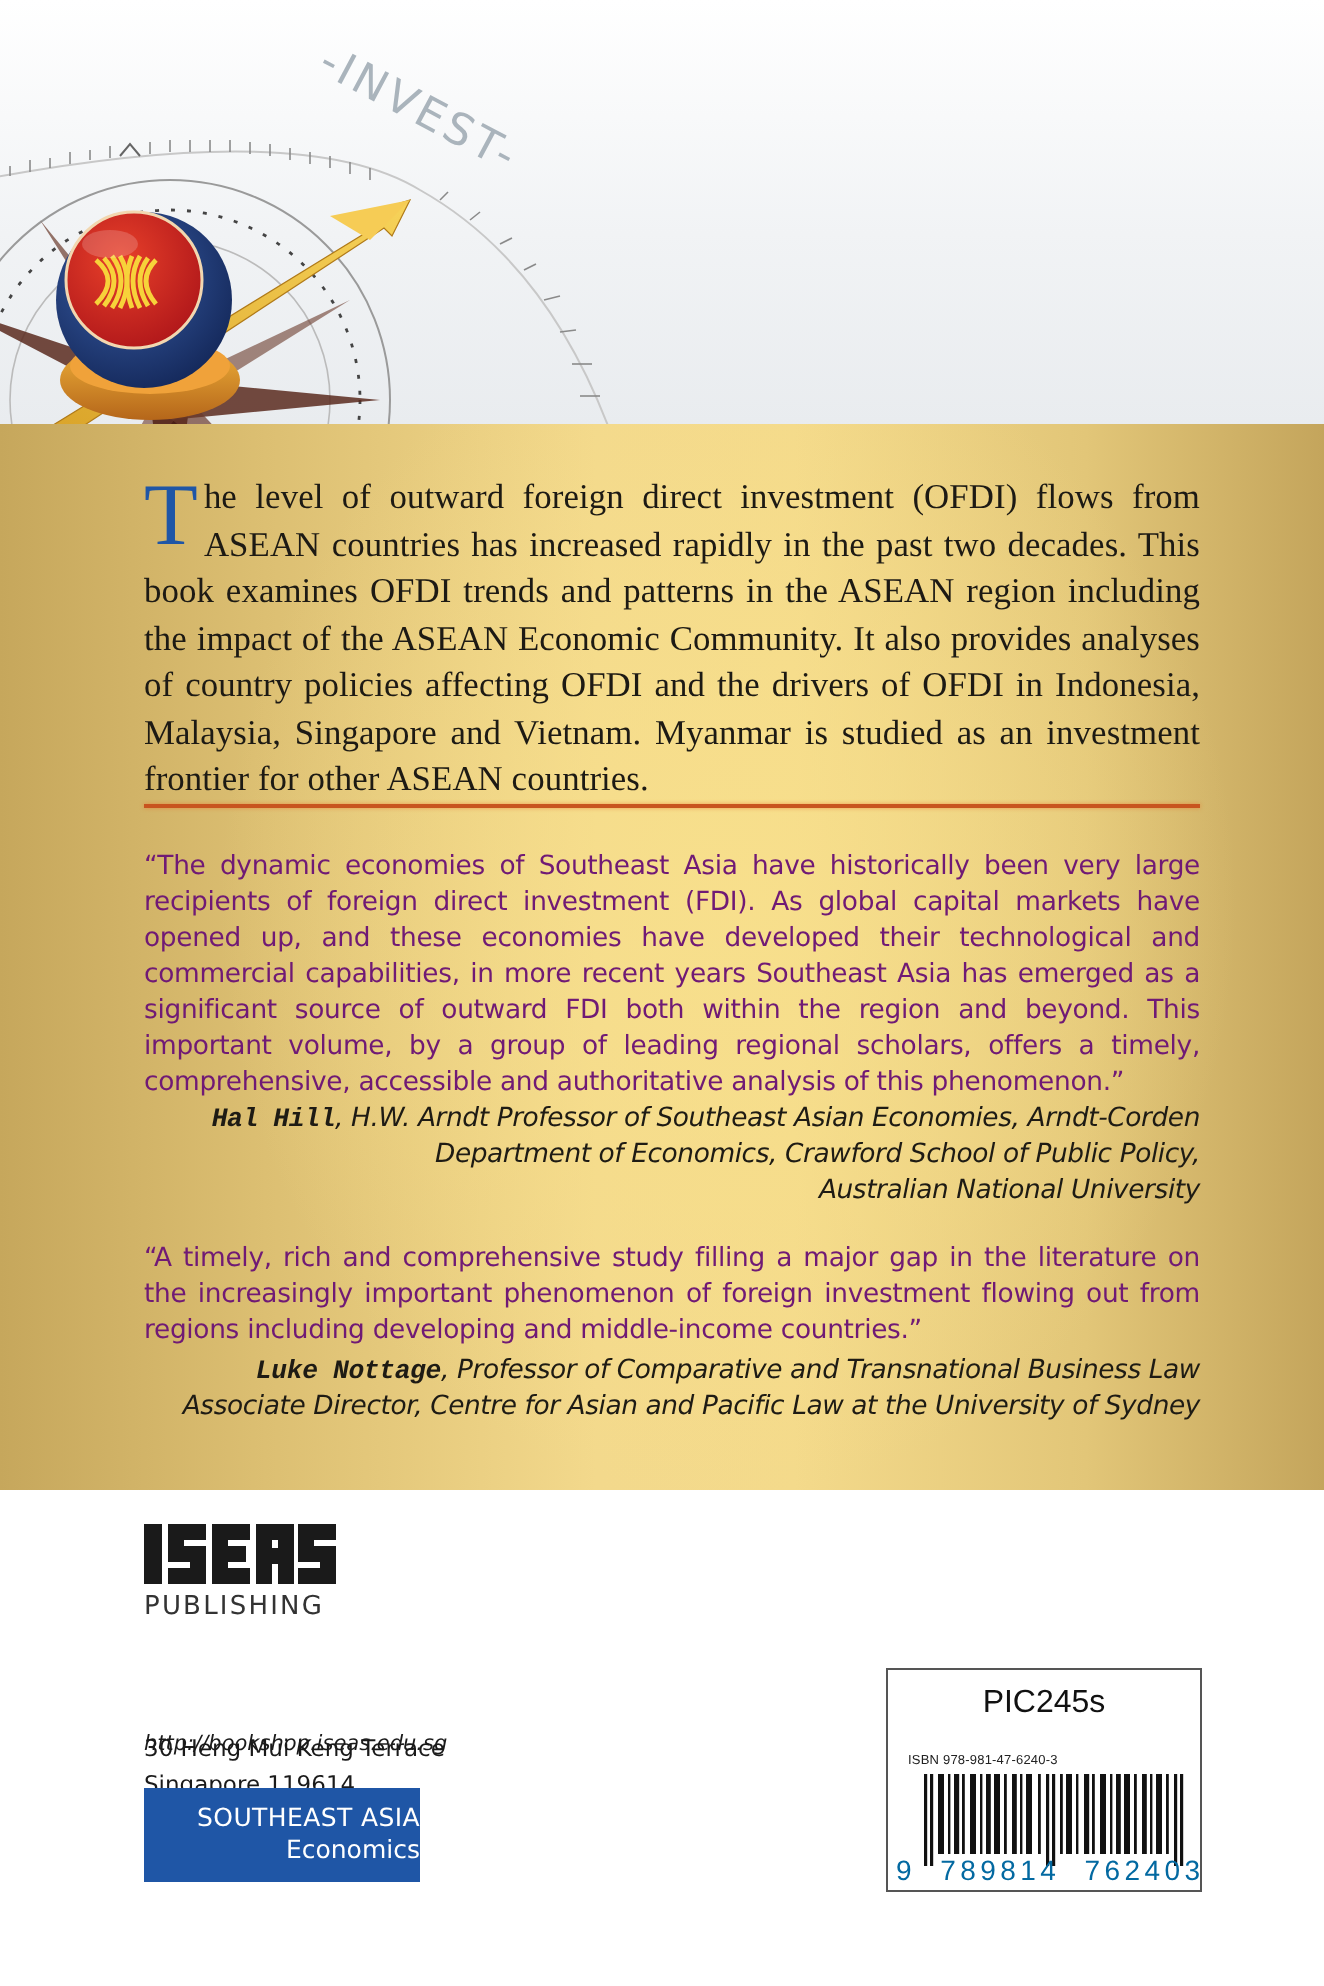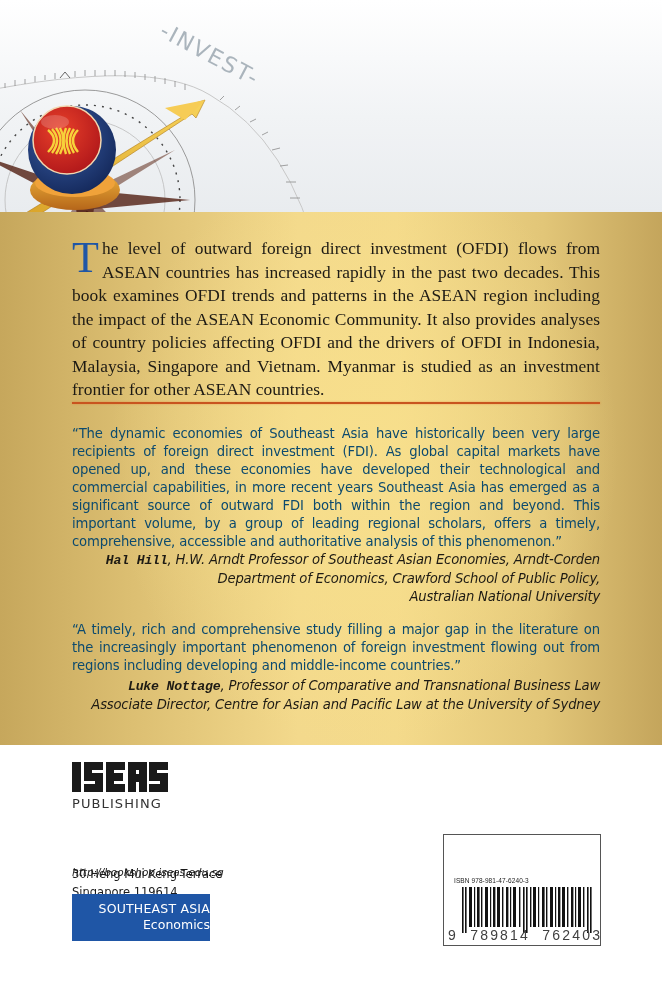--- a/index.html
+++ b/index.html
@@ -34,21 +34,21 @@
   }
 
   .rule {
     position: absolute; left: 72px; top: 402px; width: 528px; height: 2px;
     background: #c8541f; box-shadow: 0 0 2px rgba(232,110,40,0.6);
   }
 
   .quote {
     position: absolute; left: 72px; width: 528px;
     font-family: "DejaVu Sans", sans-serif; font-size: 13.2px; line-height: 18px;
-    color: #0c4a6e; text-align: justify; letter-spacing: -0.15px;
+    color: #701a75; text-align: justify; letter-spacing: -0.15px;
   }
   .quote.q1 { top: 425px; }
   .quote.q2 { top: 621px; }
 
   .attrib {
     position: absolute; right: 62px; text-align: right;
     font-family: "DejaVu Sans", sans-serif; font-size: 13.2px; line-height: 18px;
     font-style: italic; color: #1e1b14; letter-spacing: -0.2px;
   }
   .attrib b { font-weight: bold; font-family: Liberation Mono, monospace; }
@@ -86,21 +86,21 @@
     position: absolute; left: 0; top: 8px; width: 100%; text-align: center;
     font-family: "Liberation Sans", sans-serif; font-size: 16px; color: #111;
   }
   .isbn-label {
     position: absolute; left: 10px; top: 42px;
     font-family: "Liberation Sans", sans-serif; font-size: 6.5px; color: #222; letter-spacing: 0.1px;
   }
   .bars { position: absolute; left: 18px; top: 52px; width: 130px; height: 46px; }
   .bc-digits {
     position: absolute; left: 4px; top: 92px; width: 150px;
-    font-family: "Liberation Sans", sans-serif; font-size: 14px; color: #404040; letter-spacing: 2.2px;
+    font-family: "Liberation Sans", sans-serif; font-size: 14px; color: #0369a1; letter-spacing: 2.2px;
     white-space: pre;
   }
 </style>
 </head>
 <body>
 
 <div class="hero">
   <svg width="662" height="212" viewBox="0 0 662 212">
     <defs>
       <radialGradient id="globeBlue" cx="40%" cy="35%" r="70%">
@@ -225,20 +225,21 @@
   <div>Singapore 119614</div>
 </div>
 <div class="url">http://bookshop.iseas.edu.sg</div>
 
 <div class="series-badge">
   <span class="l1">SOUTHEAST ASIA</span>
   <span class="l2">Economics</span>
 </div>
 
 <div class="barcode-box">
+  <div class="price-code">PIC245s</div>
   <div class="isbn-label">ISBN  978-981-47-6240-3</div>
   <svg class="bars" viewBox="0 0 130 46">
     <g fill="#111">
       <rect x="0" y="0" width="1.6" height="46"></rect>
         <rect x="3" y="0" width="1.6" height="46"></rect>
       <rect x="7" y="0" width="3" height="40"></rect>
         <rect x="12" y="0" width="1.2" height="40"></rect>
       <rect x="15" y="0" width="2.6" height="40"></rect>
         <rect x="19" y="0" width="1.4" height="40"></rect>
       <rect x="23" y="0" width="3" height="40"></rect>

